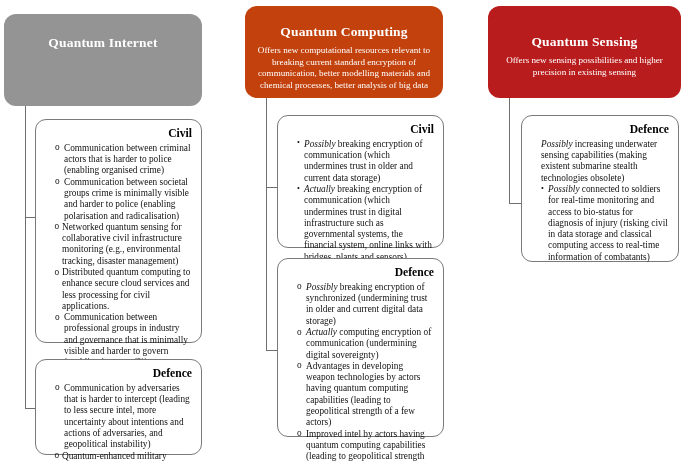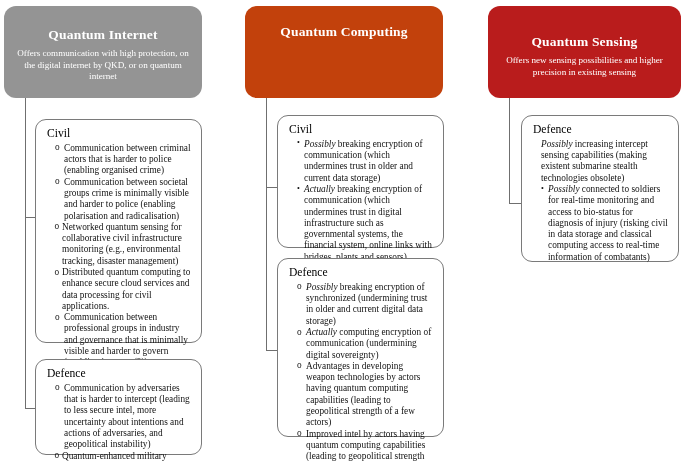--- a/index.html
+++ b/index.html
@@ -39,21 +39,21 @@
     line-height: 1.25;
     margin: 0 0 4px 0;
     letter-spacing: .2px;
   }
   .header-desc {
     font-size: 9.1px;
     line-height: 1.28;
     margin: 0;
   }
 
-  #hdr-qi   { left: 4px;   top: 6px;  width: 198px; height: 92px; background: #949494; }
+  #hdr-qi   { left: 4px;   top: 14px;  width: 198px; height: 92px; background: #949494; }
   #hdr-qc   { left: 245px; top: 6px;  width: 198px; height: 92px; background: #c2410c; }
   #hdr-qs   { left: 488px; top: 6px;  width: 193px; height: 92px; background: #b91c1c; }
 
   #hdr-qi .header-title { margin-top: 12px; }
   #hdr-qc .header-title { margin-top: 9px; }
   #hdr-qs .header-title { margin-top: 19px; }
 
   
   .conn {
     position: absolute;
@@ -65,25 +65,26 @@
   
   .card {
     position: absolute;
     box-sizing: border-box;
     border: 1px solid #7a7a7a;
     border-radius: 11px;
     background: #ffffff;
     padding: 7px 9px 7px 10px;
   }
   .card-title {
-    font-weight: normal;
+    font-weight: bold;
     font-size: 11.6px;
     line-height: 1.2;
     margin: 0 0 2px 1px;
     color: #000;
+    text-align: right;
   }
   .card ul {
     list-style: none;
     margin: 0;
     padding: 0;
   }
   .card li {
     position: relative;
     font-size: 9.3px;
     line-height: 1.215;
@@ -151,39 +152,39 @@
 
   <div class="conn conn-v" style="left:266px; top:98px; height:252px;"></div>
   <div class="conn conn-h" style="left:266px; top:187px; width:12px;"></div>
   <div class="conn conn-h" style="left:266px; top:350px; width:12px;"></div>
 
   <div class="conn conn-v" style="left:509px; top:98px; height:105px;"></div>
   <div class="conn conn-h" style="left:509px; top:203px; width:13px;"></div>
 
   <div class="header-box" id="hdr-qi">
     <div class="header-title">Quantum Internet</div>
-    <div class="header-desc">Offers communication with high protection, on the digital internet by QKD, or on quantum internet</div>
   </div>
 
   <div class="header-box" id="hdr-qc">
     <div class="header-title">Quantum Computing</div>
+    <div class="header-desc">Offers new computational resources relevant to breaking current standard encryption of communication, better modelling materials and chemical processes, better analysis of big data</div>
   </div>
 
   <div class="header-box" id="hdr-qs">
     <div class="header-title">Quantum Sensing</div>
     <div class="header-desc">Offers new sensing possibilities and higher precision in existing sensing</div>
   </div>
 
   <div class="card" id="card-qi-civil">
     <div class="card-title">Civil</div>
     <ul class="bul-o">
         <li><span>Communication between criminal actors that is harder to police (enabling organised crime)</span></li>
         <li><span>Communication between societal groups crime is minimally visible and harder to police (enabling polarisation and radicalisation)</span></li>
         <li class="tight"><span>Networked quantum sensing for collaborative civil infrastructure monitoring (e.g., environmental tracking, disaster management)</span></li>
-        <li class="tight"><span>Distributed quantum computing to enhance secure cloud services and data processing for civil applications.</span></li>
+        <li class="tight"><span>Distributed quantum computing to enhance secure cloud services and less processing for civil applications.</span></li>
         <li><span>Communication between professional groups in industry and governance that is minimally visible and harder to govern  (enabling ingroups(?))</span></li>
       </ul>
   </div>
 
   <div class="card" id="card-qi-def">
     <div class="card-title">Defence</div>
     <ul class="bul-o">
         <li><span>Communication by adversaries that is harder to intercept (leading to less secure intel, more uncertainty about intentions and actions of adversaries, and geopolitical instability)</span></li>
         <li class="tight"><span>Quantum-enhanced military logistics via secure and synchronized data sharing between distributed bases</span></li>
       </ul>
@@ -203,18 +204,18 @@
         <li><i>Possibly</i><span> breaking encryption of synchronized (undermining trust in older and current digital data storage)</span></li>
         <li><i>Actually</i><span> computing encryption of communication (undermining digital sovereignty)</span></li>
         <li><span>Advantages in developing weapon technologies by actors having quantum computing capabilities (leading to geopolitical strength of a few actors)</span></li>
         <li><span>Improved intel by actors having quantum computing capabilities (leading to geopolitical strength of a few actors)</span></li>
       </ul>
   </div>
 
   <div class="card" id="card-qs-def">
     <div class="card-title">Defence</div>
     <ul class="bul-dot">
-        <li class="nomarker"><i>Possibly</i><span> increasing intercept sensing capabilities (making existent submarine stealth technologies obsolete)</span></li>
+        <li class="nomarker"><i>Possibly</i><span> increasing underwater sensing capabilities (making existent submarine stealth technologies obsolete)</span></li>
         <li><i>Possibly</i><span> connected to soldiers for real-time monitoring and access to bio-status for diagnosis of injury (risking civil in data storage and classical computing access to real-time information of combatants)</span></li>
       </ul>
   </div>
 
 </div>
 
 </body></html>

